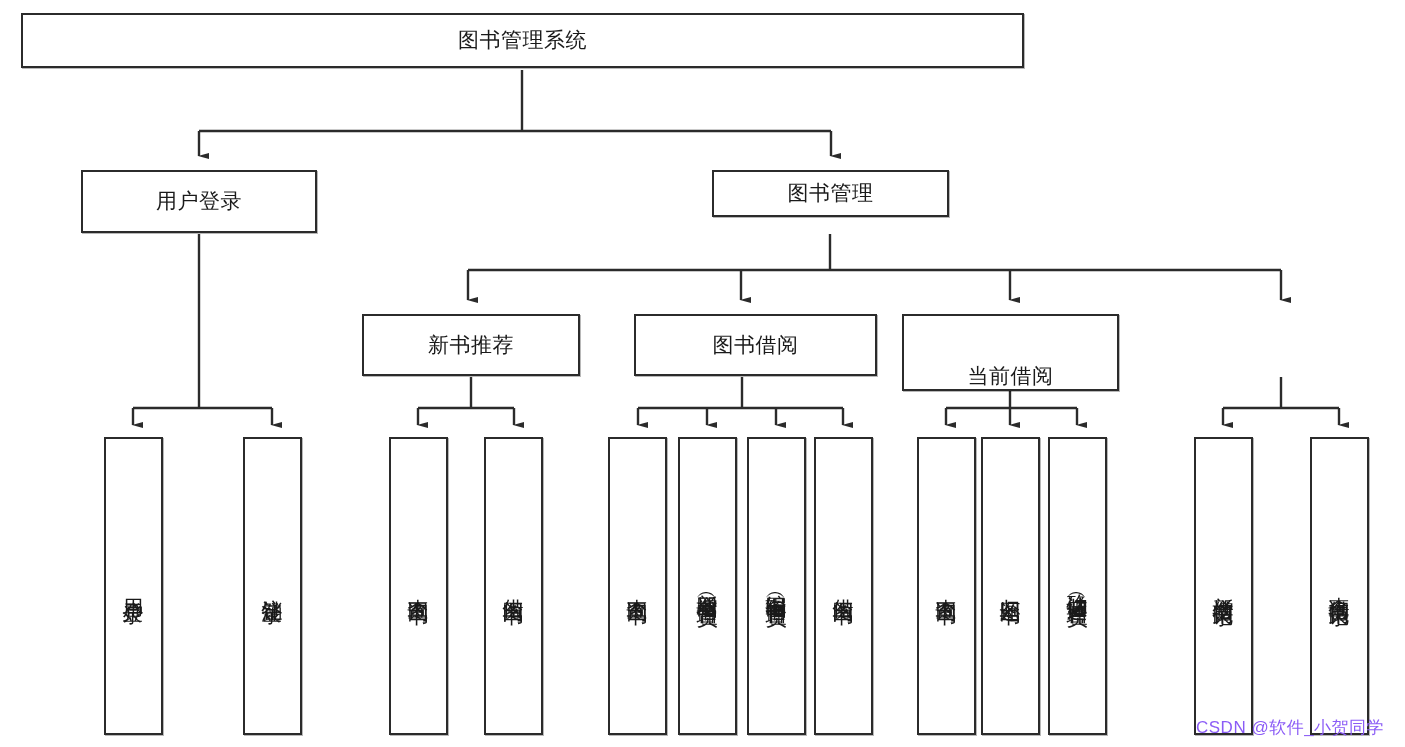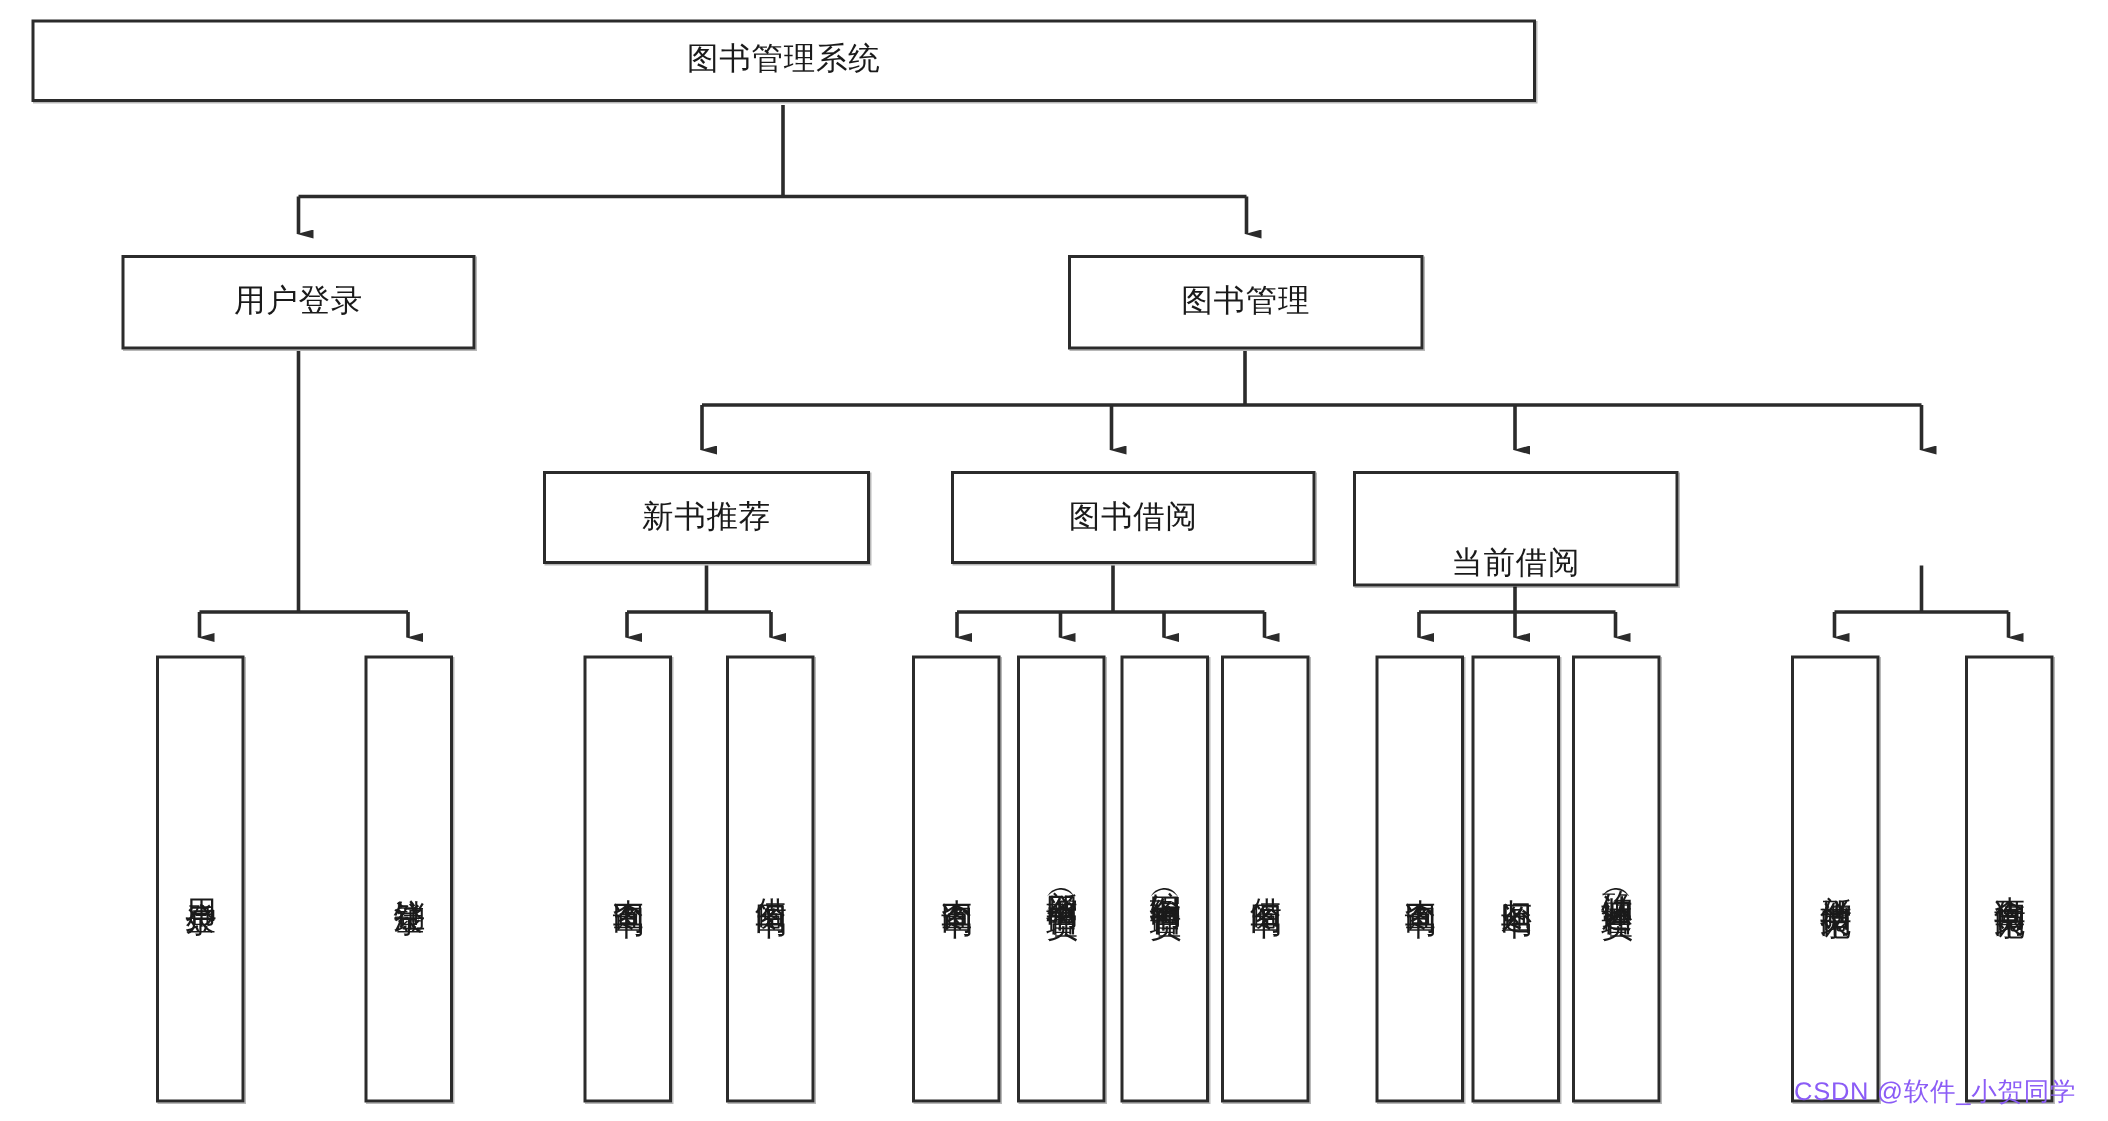--- a/index.html
+++ b/index.html
@@ -123,21 +123,21 @@
   </svg>
 
   <div class="node horizontal" style="left:21px; top:13px; width:1003px; height:55px;">
     <span class="label">图书管理系统</span>
   </div>
 
   <div class="node horizontal" style="left:81px; top:170px; width:236px; height:63px;">
     <span class="label">用户登录</span>
   </div>
 
-  <div class="node horizontal" style="left:712px; top:170px; width:237px; height:63px;">
+  <div class="node horizontal" style="left:712px; top:170px; width:237px; height:47px;">
     <span class="label">图书管理</span>
   </div>
 
   <div class="node horizontal" style="left:362px; top:314px; width:218px; height:62px;">
     <span class="label">新书推荐</span>
   </div>
 
   <div class="node horizontal" style="left:634px; top:314px; width:243px; height:62px;">
     <span class="label">图书借阅</span>
   </div>

